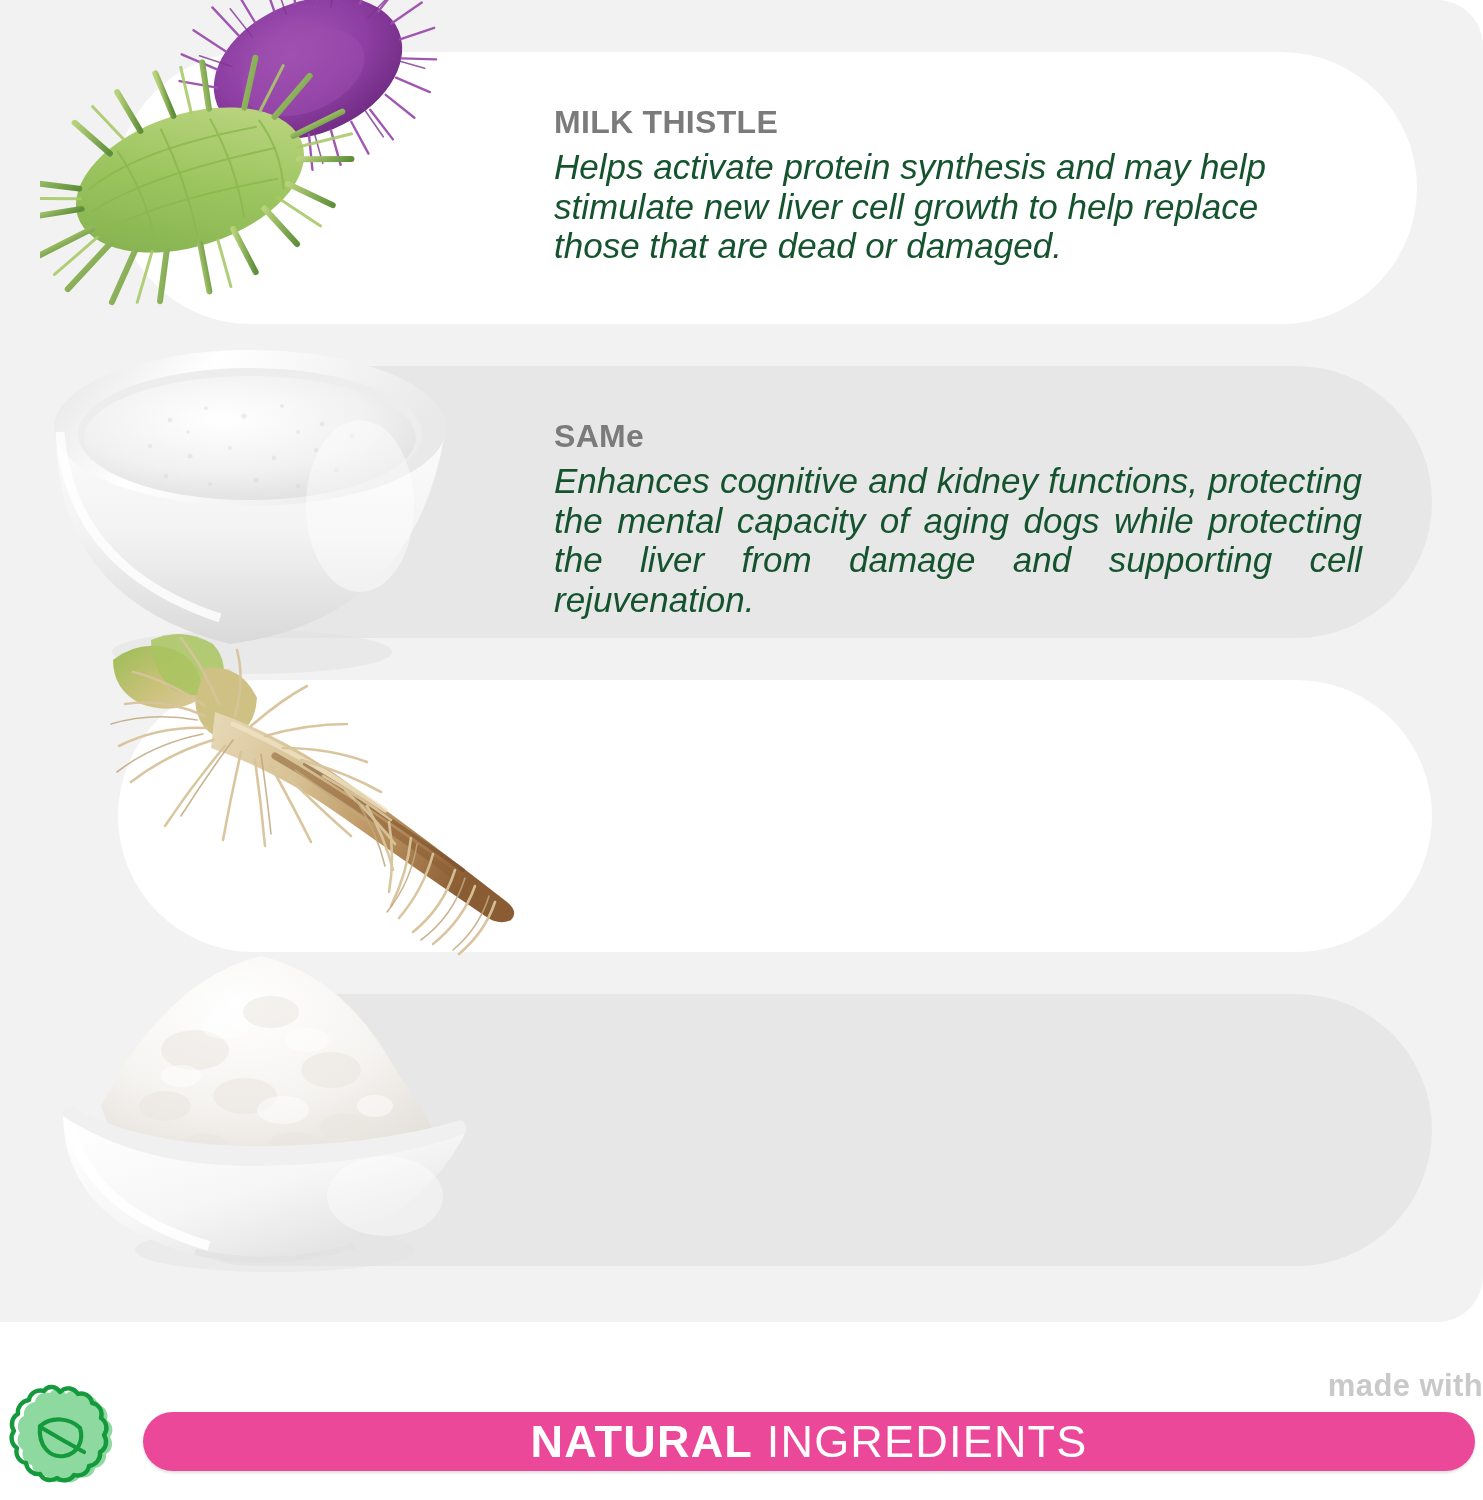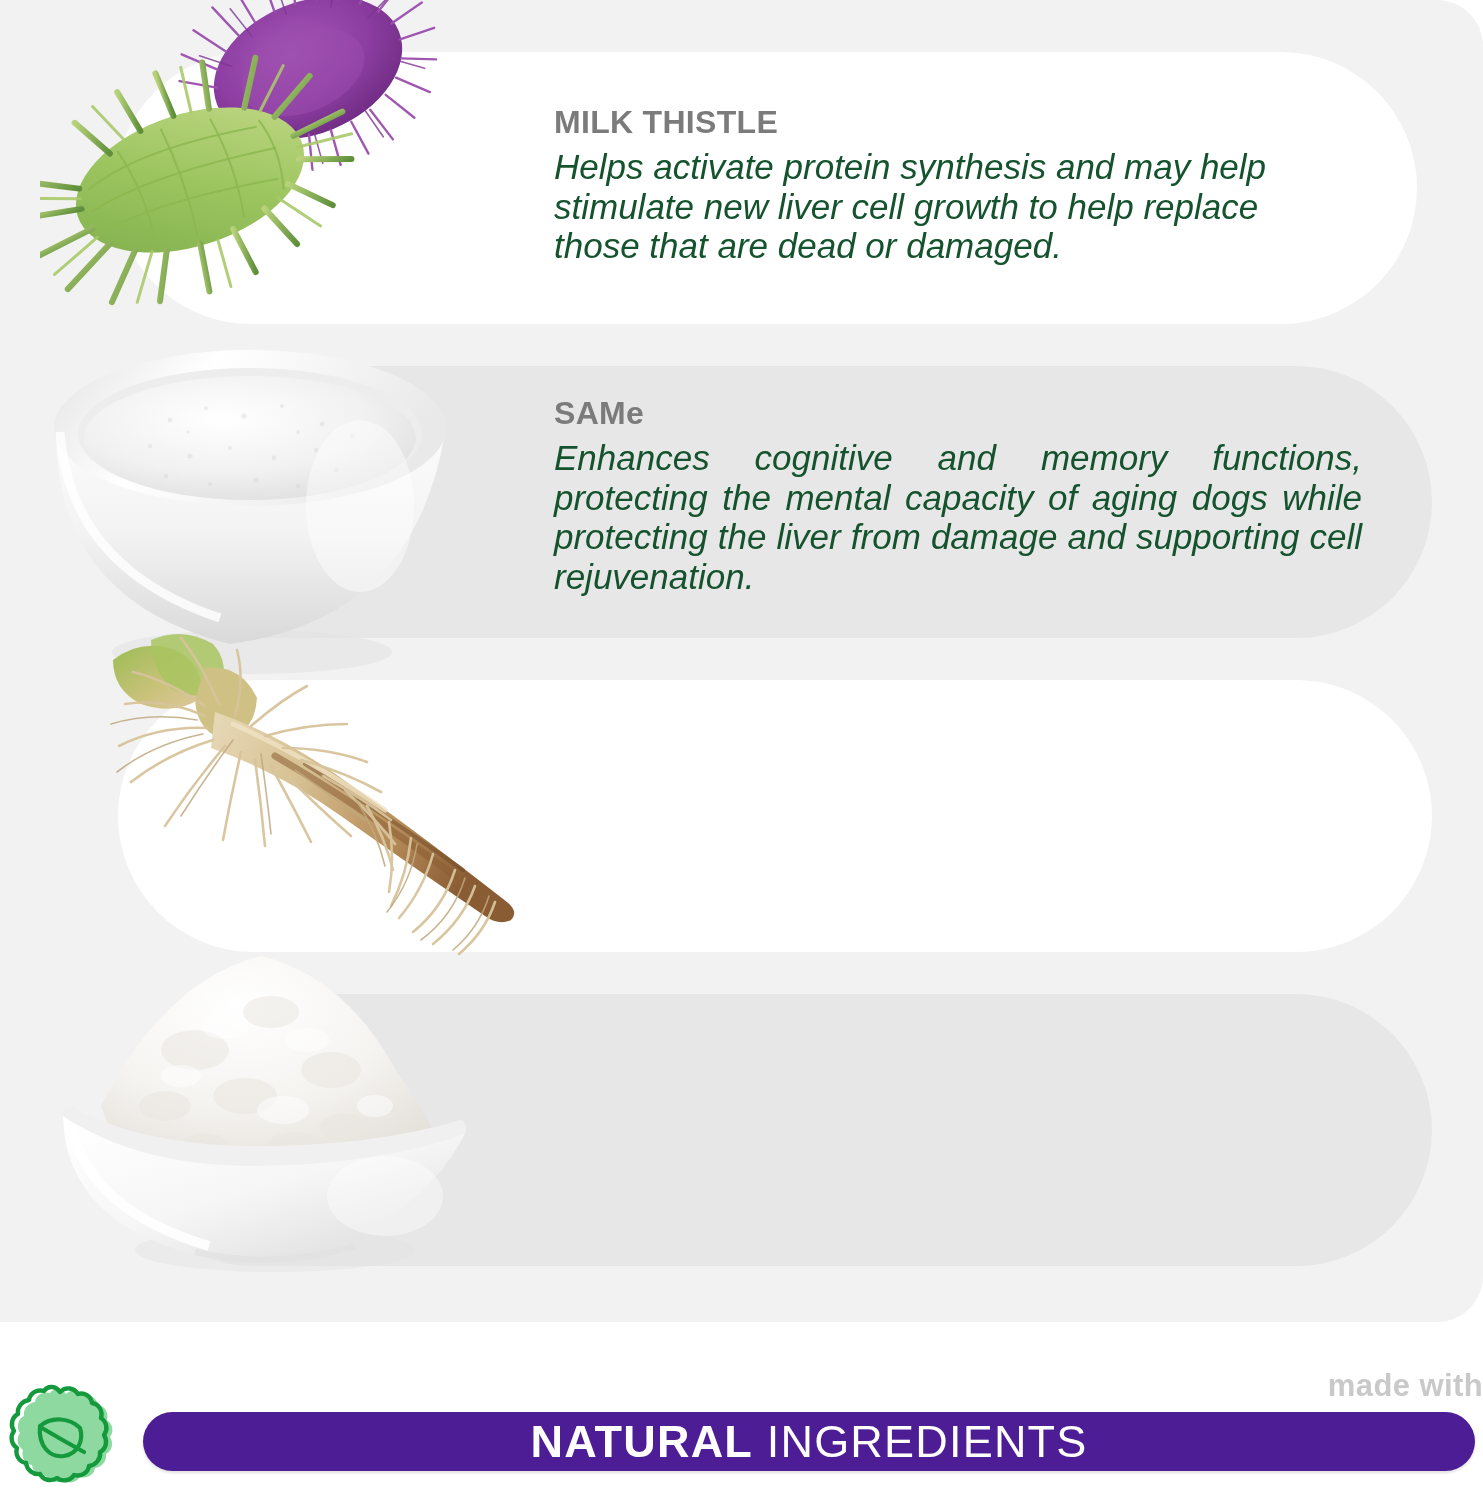--- a/index.html
+++ b/index.html
@@ -48,21 +48,21 @@
     color:#14532d;
     line-height:1.13;
   }
   .card-desc.justify { text-align:justify; }
 
   
   #card-1 { left:115px;  top:52px;   width:1302px; height:272px; }
   #text-1 { top:106px;   width:760px; }
 
   #card-2 { left:118px;  top:366px;  width:1314px; height:272px; }
-  #text-2 { top:397px;   width:808px; }
+  #text-2 { top:420px;   width:808px; }
 
   #card-3 { left:118px;  top:680px;  width:1314px; height:272px; }
   #text-3 { top:692px;   width:780px; }
 
   #card-4 { left:118px;  top:994px;  width:1314px; height:272px; }
   #text-4 { top:1032px;  width:760px; }
 
   
   .art { position:absolute; pointer-events:none; }
   #art-thistle  { left:40px;  top:-10px;  width:470px; height:390px; }
@@ -76,21 +76,21 @@
     left:0; top:1368px; width:1483px;
     text-align:right;
     font-size:31px;
     font-weight:bold;
     color:#c9c9c9;
     letter-spacing:0.4px;
   }
   .banner {
     position:absolute;
     left:143px; top:1412px; width:1332px; height:59px;
-    background:#4c1d95;
+    background:#ec4899;
     border-radius:999px;
     display:flex; align-items:center; justify-content:center;
     box-shadow:0 2px 3px rgba(0,0,0,0.12);
   }
   .banner-text {
     font-size:45px;
     color:#ffffff;
     letter-spacing:1.2px;
     white-space:nowrap;
   }
@@ -111,21 +111,21 @@
 
   <div class="card white" id="card-1"></div>
   <div class="card-text" id="text-1">
     <div class="card-title">MILK THISTLE</div>
     <div class="card-desc">Helps activate protein synthesis and may help stimulate new liver cell growth to help replace those that are dead or damaged.</div>
   </div>
 
   <div class="card gray" id="card-2"></div>
   <div class="card-text" id="text-2">
     <div class="card-title">SAMe</div>
-    <div class="card-desc justify">Enhances cognitive and memory functions, protecting the mental capacity of aging dogs while protecting the liver from damage and supporting cell rejuvenation.</div>
+    <div class="card-desc justify">Enhances cognitive and kidney functions, protecting the mental capacity of aging dogs while protecting the liver from damage and supporting cell rejuvenation.</div>
   </div>
 
   <div class="card white" id="card-3"></div>
   <div class="card-text" id="text-3">
   </div>
 
   <div class="card gray" id="card-4"></div>
 
   <svg class="art" id="art-thistle" viewBox="0 0 470 390">
     <defs>

